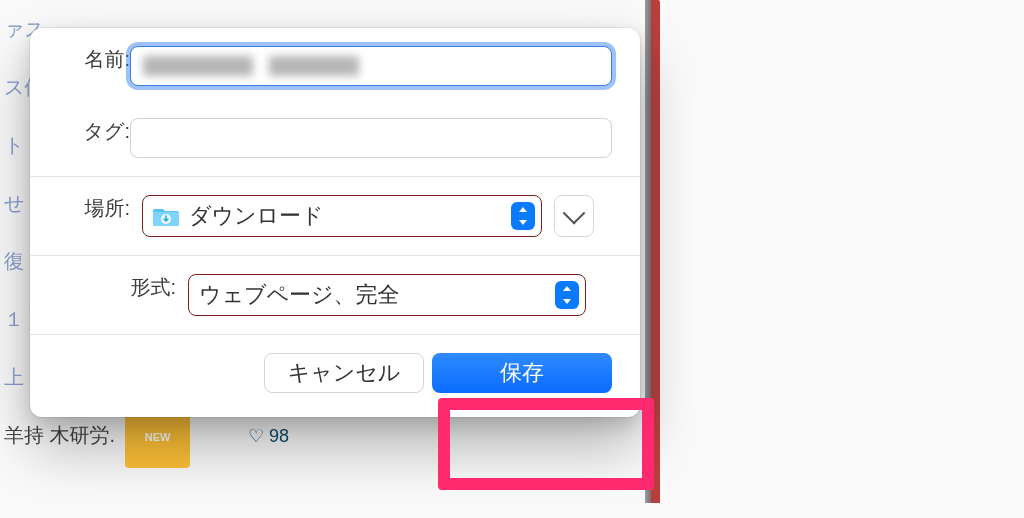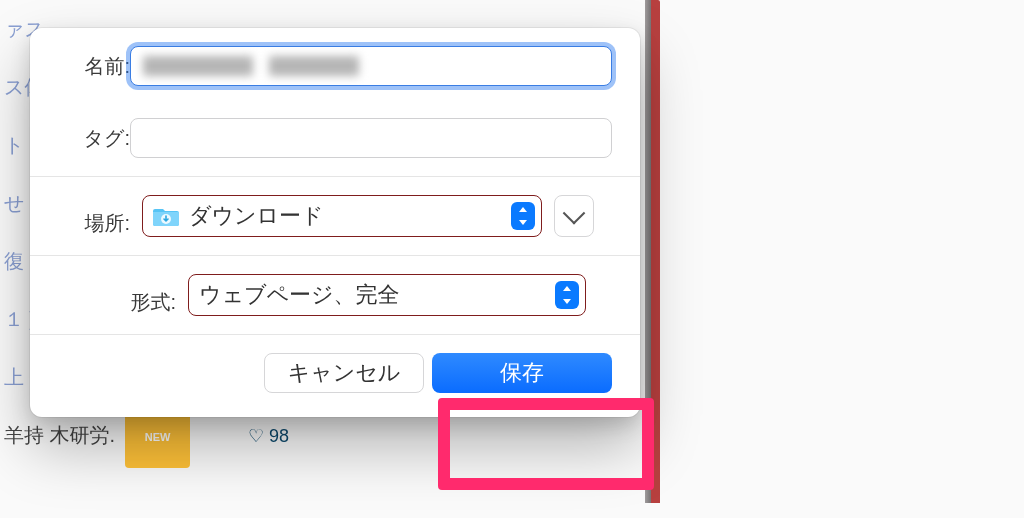--- a/index.html
+++ b/index.html
@@ -72,21 +72,21 @@
     padding: 18px 28px 18px 28px;
   }
   .divider {
     height: 1px;
     background: #e5e5e5;
     width: 100%;
   }
 
   .field {
     display: flex;
-    align-items: center;
+    align-items: flex-start;
   }
   .field + .field { margin-top: 32px; }
   .label {
     width: 72px;
     text-align: right;
     color: #3a3a3a;
     font-size: 20px;
     flex: none;
   }
   .label.indent { width: 118px; }
@@ -110,21 +110,21 @@
     height: 20px;
     background: #b6b6b6;
     border-radius: 2px;
     filter: blur(4px);
     vertical-align: middle;
     margin-top: 9px;
   }
   .input .redacted + .redacted { margin-left: 10px; }
 
   
-  .loc-field { display: flex; align-items: flex-end; gap: 12px; }
+  .loc-field { display: flex; align-items: flex-start; gap: 12px; }
   .select {
     display: flex;
     align-items: center;
     height: 42px;
     border: 1px solid #7f1d1d;
     border-radius: 8px;
     background: #fff;
     font-size: 22px;
     color: #333;
     padding-left: 10px;

